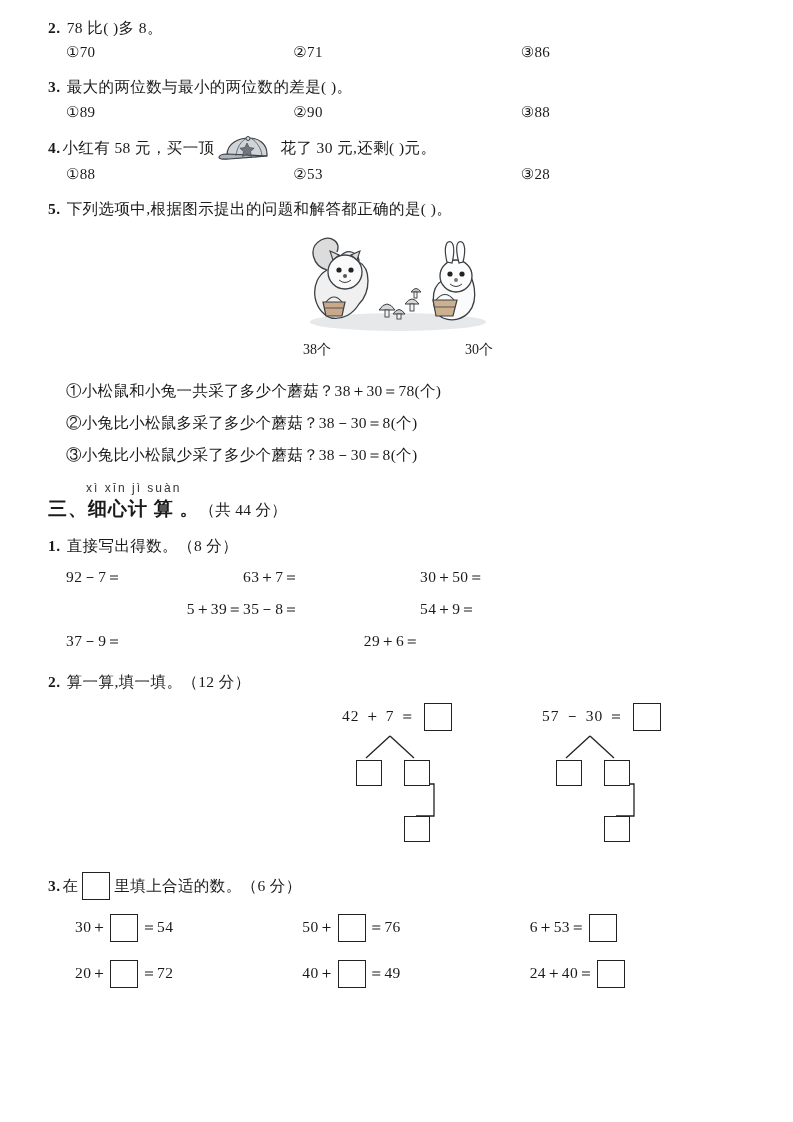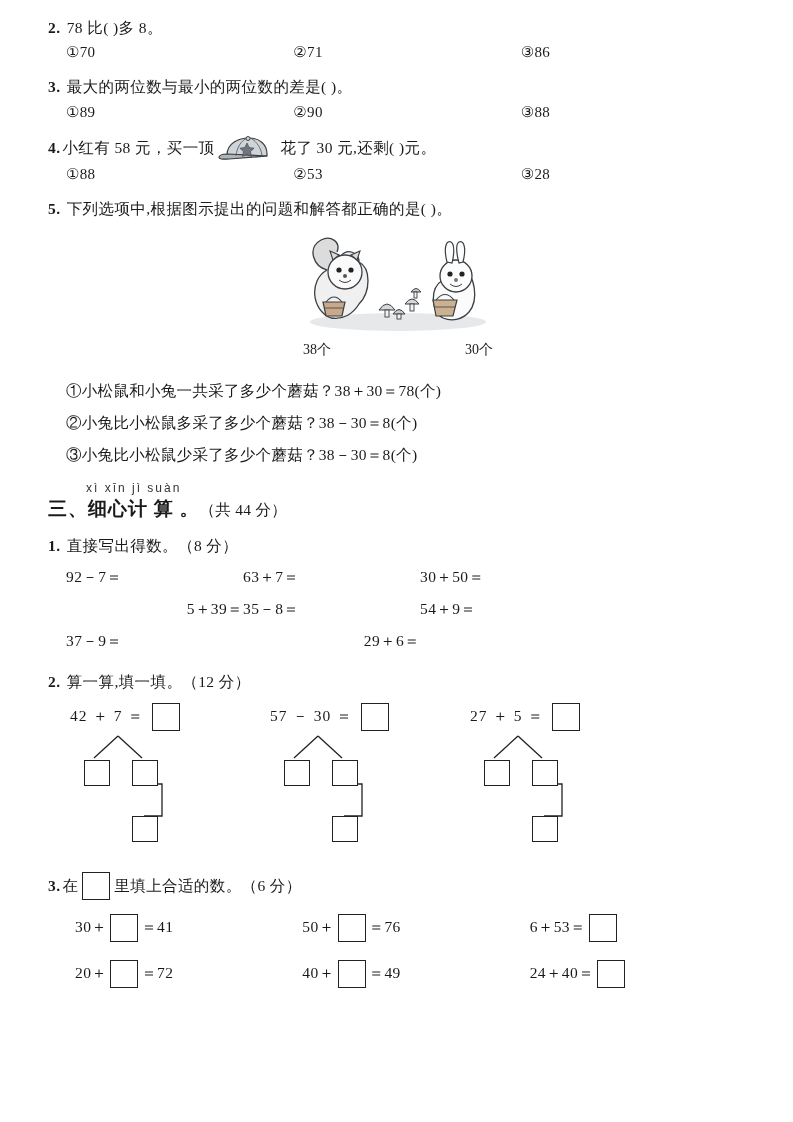--- a/index.html
+++ b/index.html
@@ -121,21 +121,21 @@
     line-height: 2.05;
     letter-spacing: 0.4px;
   }
   .calc-cell.r {
     text-align: right;
   }
 
   
   .trees {
     display: flex;
-    justify-content: flex-start;
+    justify-content: flex-end;
     padding: 6px 6px 0 22px;
     margin-bottom: 8px;
   }
   .tree {
     width: 200px;
     position: relative;
     height: 148px;
   }
   .tree-top {
     font-size: 15.5px;
@@ -358,51 +358,37 @@
         <svg width="140" height="150" viewBox="0 0 140 150">
           <line x1="48" y1="32" x2="24" y2="54" stroke="#222" stroke-width="1.3"></line>
           <line x1="48" y1="32" x2="72" y2="54" stroke="#222" stroke-width="1.3"></line>
           <path d="M74 80 L92 80 L92 112 L74 112" fill="none" stroke="#222" stroke-width="1.3"></path>
         </svg>
         <span class="bx bx-24 n1"></span>
         <span class="bx bx-24 n2"></span>
         <span class="bx bx-24 n3"></span>
       </div>
 
-      <div class="tree">
-        <div class="tree-top">
-          <span>27 ＋ 5 ＝</span>
-          <span class="bx bx-26" style="margin-left:8px;"></span>
-        </div>
-        <svg width="140" height="150" viewBox="0 0 140 150">
-          <line x1="48" y1="32" x2="24" y2="54" stroke="#222" stroke-width="1.3"></line>
-          <line x1="48" y1="32" x2="72" y2="54" stroke="#222" stroke-width="1.3"></line>
-          <path d="M74 80 L92 80 L92 112 L74 112" fill="none" stroke="#222" stroke-width="1.3"></path>
-        </svg>
-        <span class="bx bx-24 n1"></span>
-        <span class="bx bx-24 n2"></span>
-        <span class="bx bx-24 n3"></span>
-      </div>
 
     </div>
 
     
     <div class="q-line inline-mid" style="margin-top:12px;">
       <span class="q-num">3.</span>
       <span>在</span>
       <span class="bx bx-26" style="margin:0 4px;"></span>
       <span>里填上合适的数。（6 分）</span>
     </div>
 
     <div class="fill-rows" style="margin-top:10px;">
       <div class="fill-row">
         <span class="fill-cell">
           <span>30＋</span>
           <span class="bx bx-26"></span>
-          <span>＝41</span>
+          <span>＝54</span>
         </span>
         <span class="fill-cell">
           <span>50＋</span>
           <span class="bx bx-26"></span>
           <span>＝76</span>
         </span>
         <span class="fill-cell">
           <span>6＋53＝</span>
           <span class="bx bx-26"></span>
         </span>

